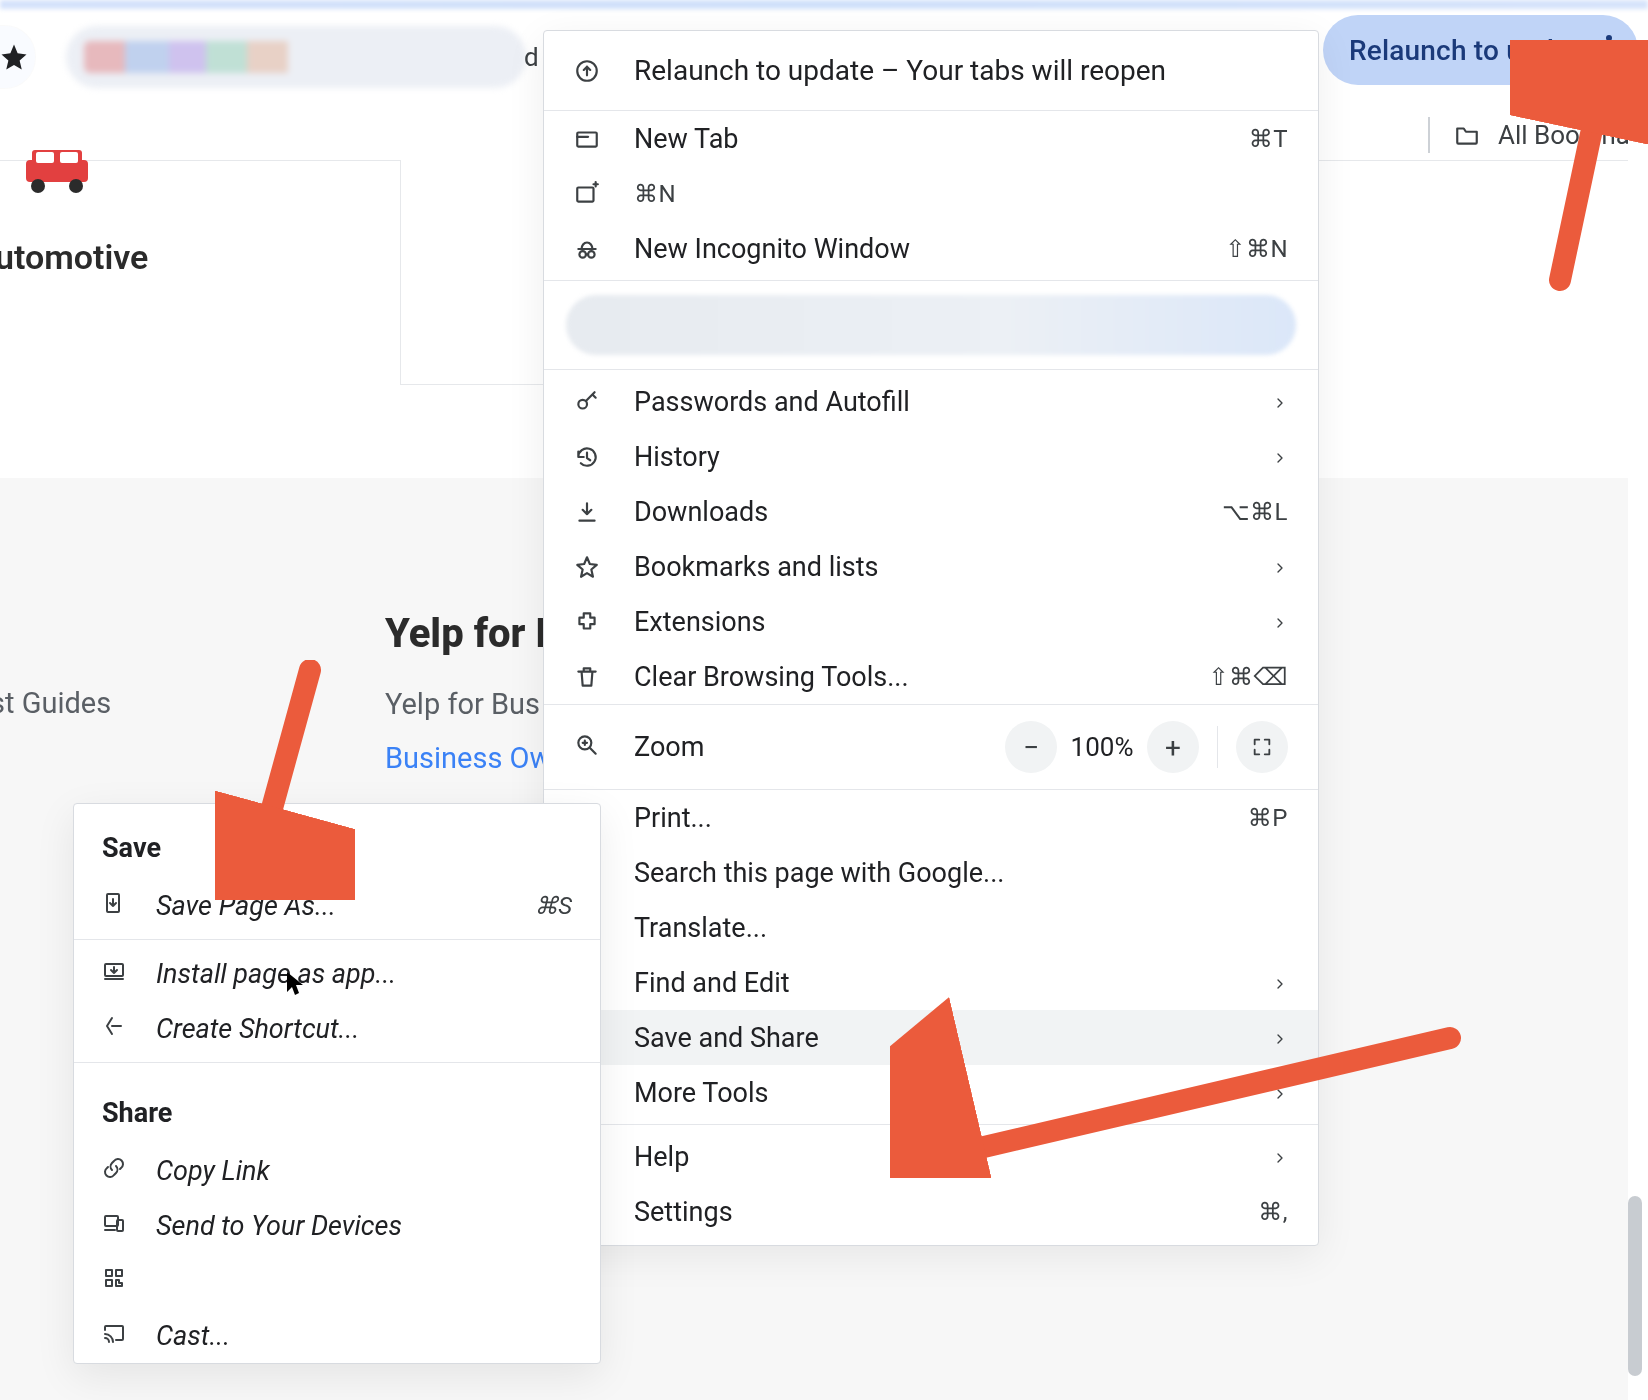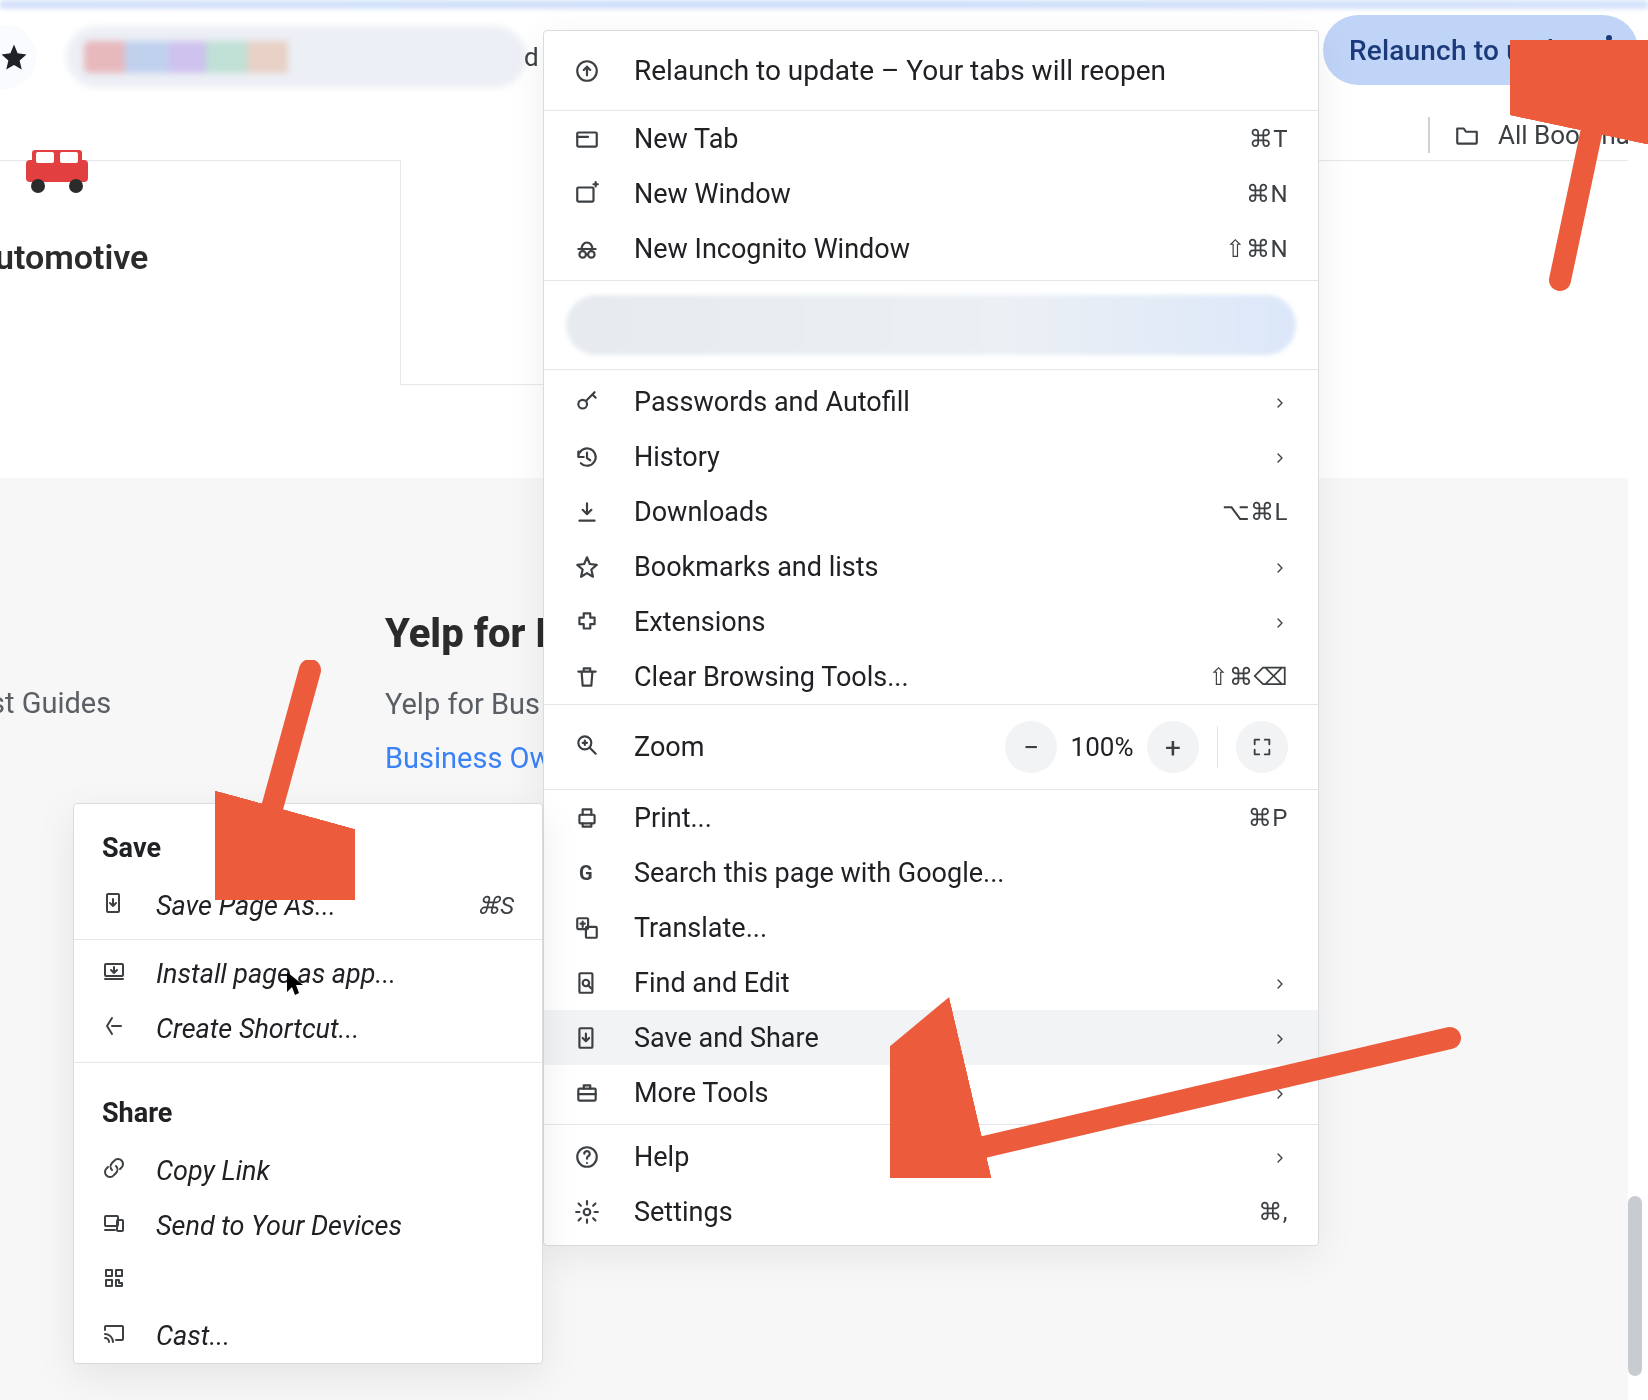--- a/index.html
+++ b/index.html
@@ -62,21 +62,21 @@
   
   .zoom-row{height:86px; border-top:1px solid #e4e6ea; border-bottom:1px solid #e4e6ea; display:flex; align-items:center; padding:0 30px;}
   .zoom-row .icon{width:26px; margin-right:34px;}
   .zoom-row .label{flex:1; font-size:27px;}
   .zbtn{width:52px; height:52px; border-radius:50%; background:#f1f3f4; display:flex; align-items:center; justify-content:center; font-size:28px; color:#3c4043;}
   .zpct{ width:90px; text-align:center; font-size:26px; color:#202124;}
   .zdiv{ width:1px; height:42px; background:#e4e6ea; margin:0 18px;}
   .zfull{width:52px; height:52px; border-radius:50%; background:#f1f3f4; display:flex; align-items:center; justify-content:center;}
 
   
-  .menu-sub{ position:absolute; top:803px; left:73px; width:470px; background:#fff; border:1px solid #d8dbe0; border-radius:4px; box-shadow:0 12px 40px rgba(0,0,0,.08); }
+  .menu-sub{ position:absolute; top:803px; left:73px; width:528px; background:#fff; border:1px solid #d8dbe0; border-radius:4px; box-shadow:0 12px 40px rgba(0,0,0,.08); }
   .sub-head{ font-weight:700; font-size:27px; padding:28px 28px 14px; }
   .srow{ display:flex; align-items:center; height:55px; padding:0 28px; font-size:27px; color:#202124;font-style:italic;}
   .srow .icon{ width:26px; margin-right:28px; color:#3c4043;}
   .srow .label{flex:1;}
   .srow .shortcut{ color:#3c4043; font-size:24px;}
   .ssep{ height:1px; background:#e4e6ea; margin:6px 0;}
 
   
   .cursor{position:absolute; top:970px; left:285px;}
 
@@ -163,21 +163,20 @@
     <div class="label">New Tab</div>
     <div class="shortcut">⌘T</div>
   </div>
   <div class="mrow">
     <div class="icon">
         <svg class="ic" width="26" height="26" viewBox="0 0 24 24">
           <rect x="3" y="6" width="15" height="13" rx="1"></rect>
           <path d="M18 3h4M20 1v4"></path>
         </svg>
       </div>
-    <div class="label">New Window</div>
     <div class="shortcut">⌘N</div>
   </div>
   <div class="mrow">
     <div class="icon">
         <svg class="ic" width="26" height="26" viewBox="0 0 24 24">
           <path d="M4 12h16M7 12c0-3 2-6 5-6s5 3 5 6"></path>
           <circle cx="8" cy="17" r="3"></circle>
           <circle cx="16" cy="17" r="3"></circle>
           <path d="M11 17h2"></path>
         </svg>

